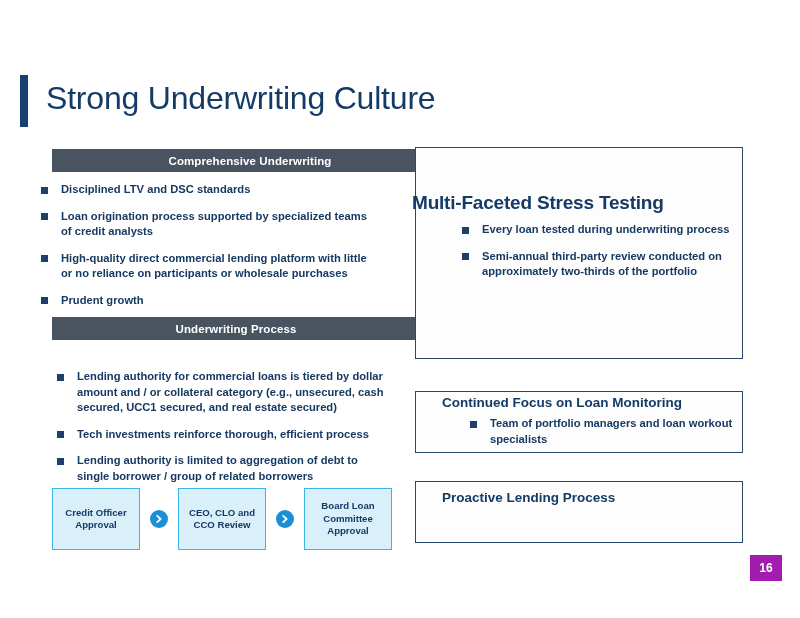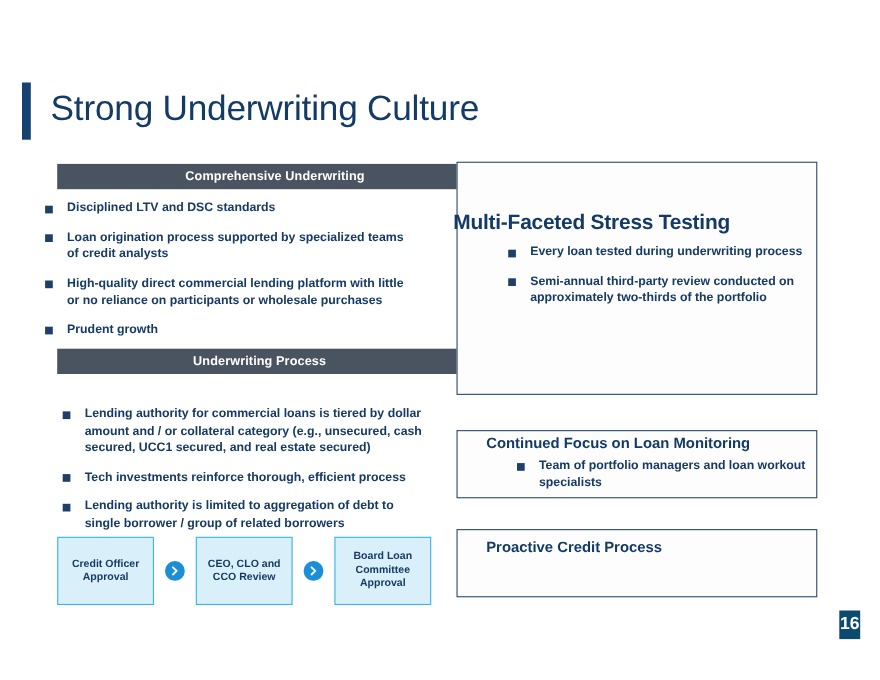--- a/index.html
+++ b/index.html
@@ -179,25 +179,25 @@
     font-size: 11.2px;
     line-height: 15.5px;
     margin-bottom: 11px;
   }
 
   
   .page-number {
     position: absolute;
     right: 18px;
     bottom: 37px;
-    width: 19px;
+    width: 32px;
     height: 26px;
-    background: #0c4a6e;
+    background: #a21caf;
     color: #ffffff;
-    font-size: 16px;
+    font-size: 12px;
     font-weight: bold;
     display: flex;
     align-items: center;
     justify-content: center;
   }
 </style>
 </head>
 <body>
 
 <div class="slide">
@@ -279,17 +279,17 @@
   <div class="panel" id="panel-monitoring"></div>
   <div class="panel-title" id="title-monitoring">Continued Focus on Loan Monitoring</div>
   <ul class="bullet-list panel-list" id="list-monitoring">
     <li class="bullet-item">
       <span class="bullet-sq"></span>
       <span>Team of portfolio managers and loan workout specialists</span>
     </li>
   </ul>
 
   <div class="panel" id="panel-workout"></div>
-  <div class="panel-title" id="title-workout">Proactive Credit Process</div>
+  <div class="panel-title" id="title-workout">Proactive Lending Process</div>
 
   <div class="page-number">16</div>
 
 </div>
 
 </body></html>

